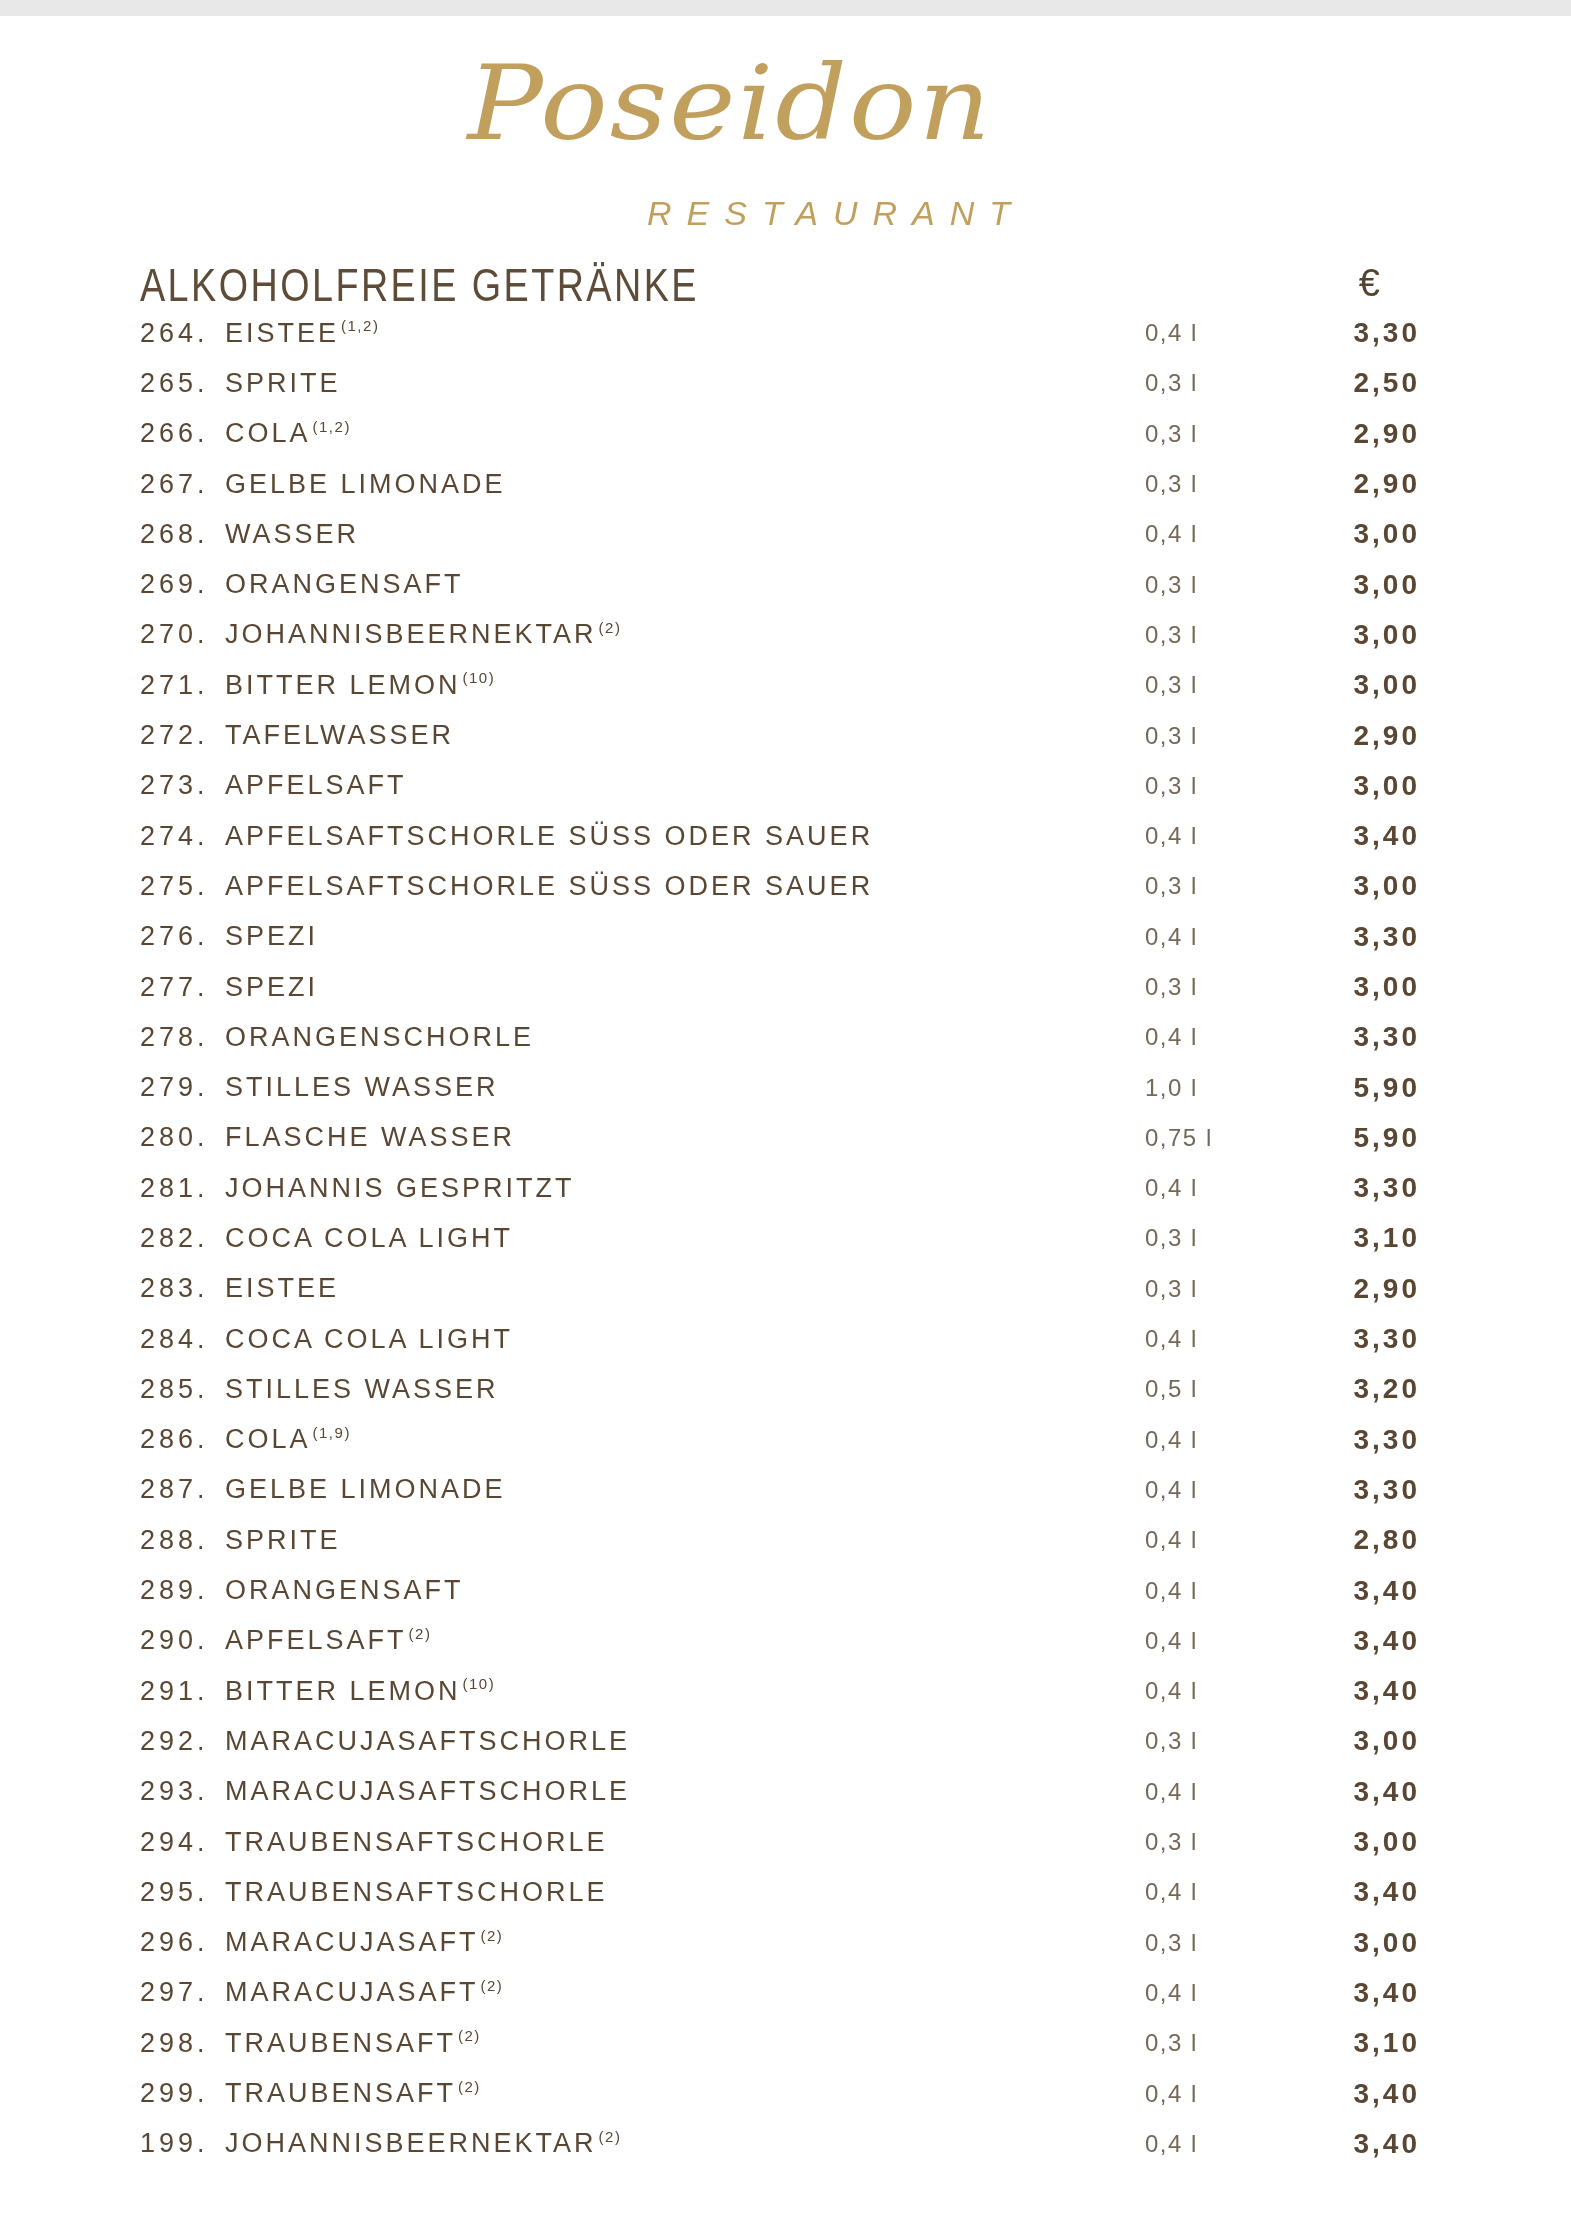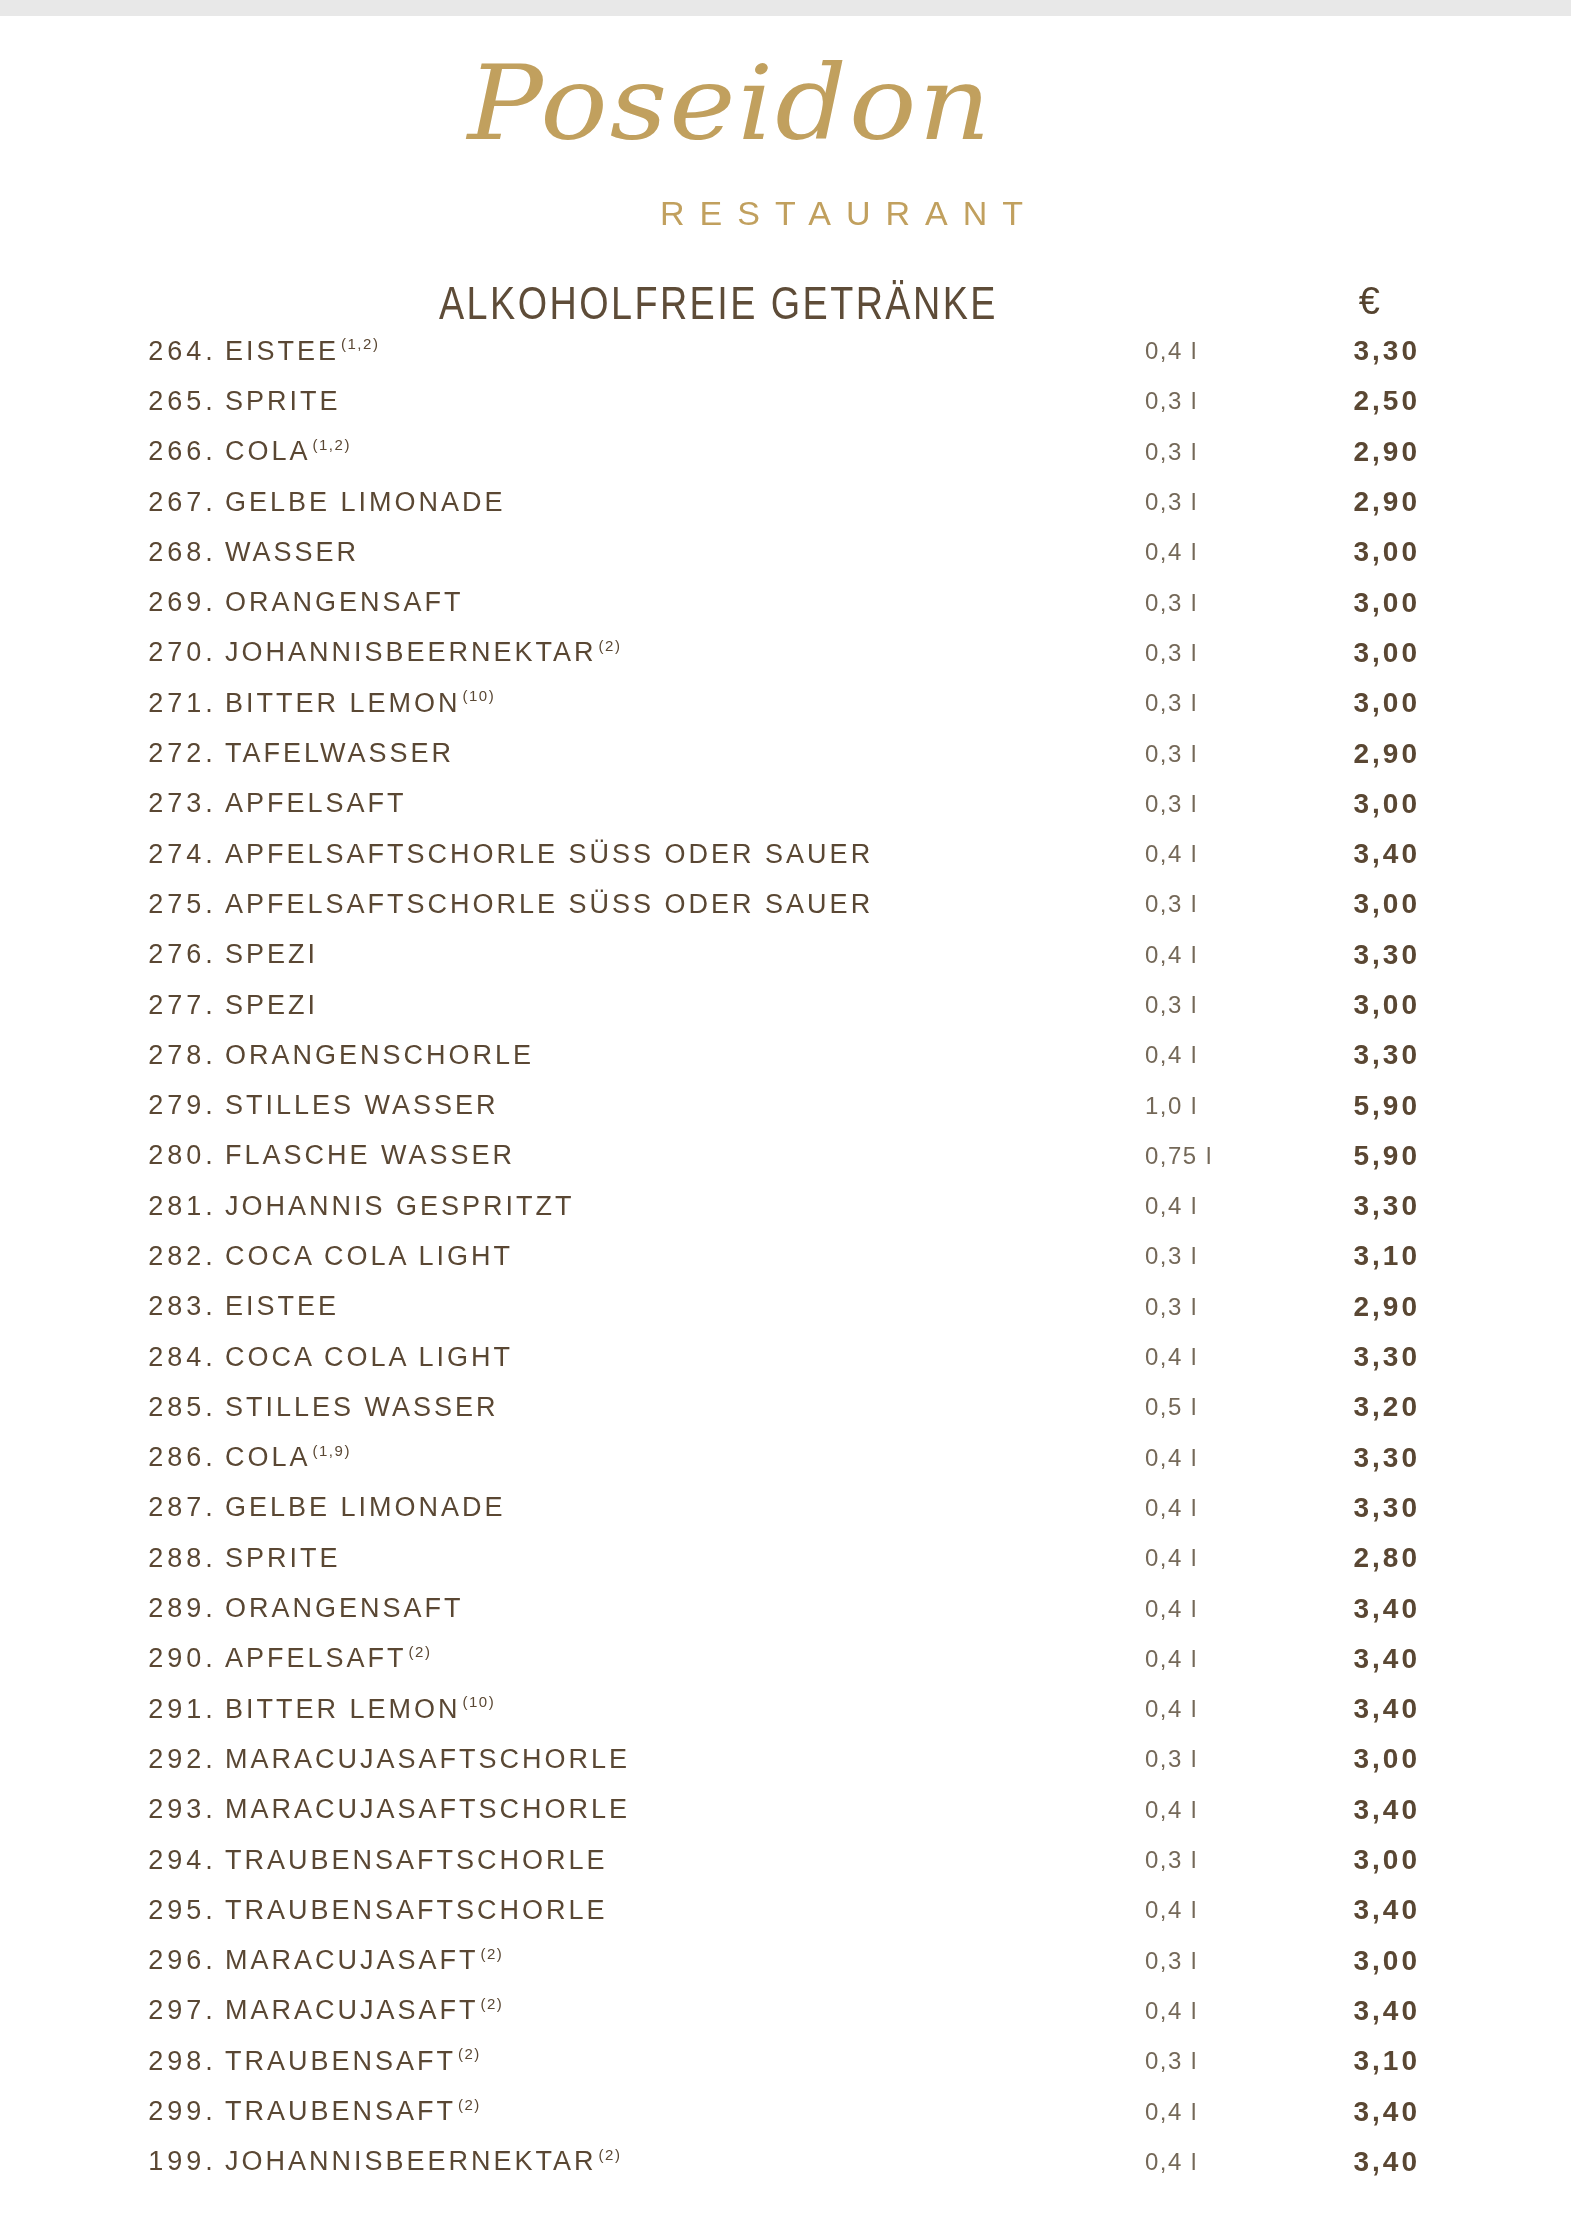--- a/index.html
+++ b/index.html
@@ -20,29 +20,30 @@
     text-align: center;
     font-family: "DejaVu Serif", serif;
     font-style: italic;
     font-size: 112px;
     line-height: 1.1;
     color: var(--gold, #c1a05e);
     letter-spacing: 2px;
     transform: scaleY(0.92);
   }
   .logo-subtitle {
-    position: absolute; top: 160px; right: 2px;
+    position: absolute; top: 160px; right: 15px;
     font-size: 34px;
     letter-spacing: 15px;
     color: var(--gold, #c1a05e);
     font-weight: normal;
+    font-style: italic;
   }
 
   
-  .menu { position: absolute; left: 140px; top: 260px; width: 1280px; text-align: center; }
+  .menu { position: absolute; left: 140px; top: 242px; width: 1280px; }
 
   .section-header { position: relative; height: 50px; }
   .section-title {
     display: inline-block;
     font-size: 46px;
     letter-spacing: 3px;
     color: #5e4c38;
     font-weight: normal;
     transform: scaleX(0.82);
     transform-origin: left center;

